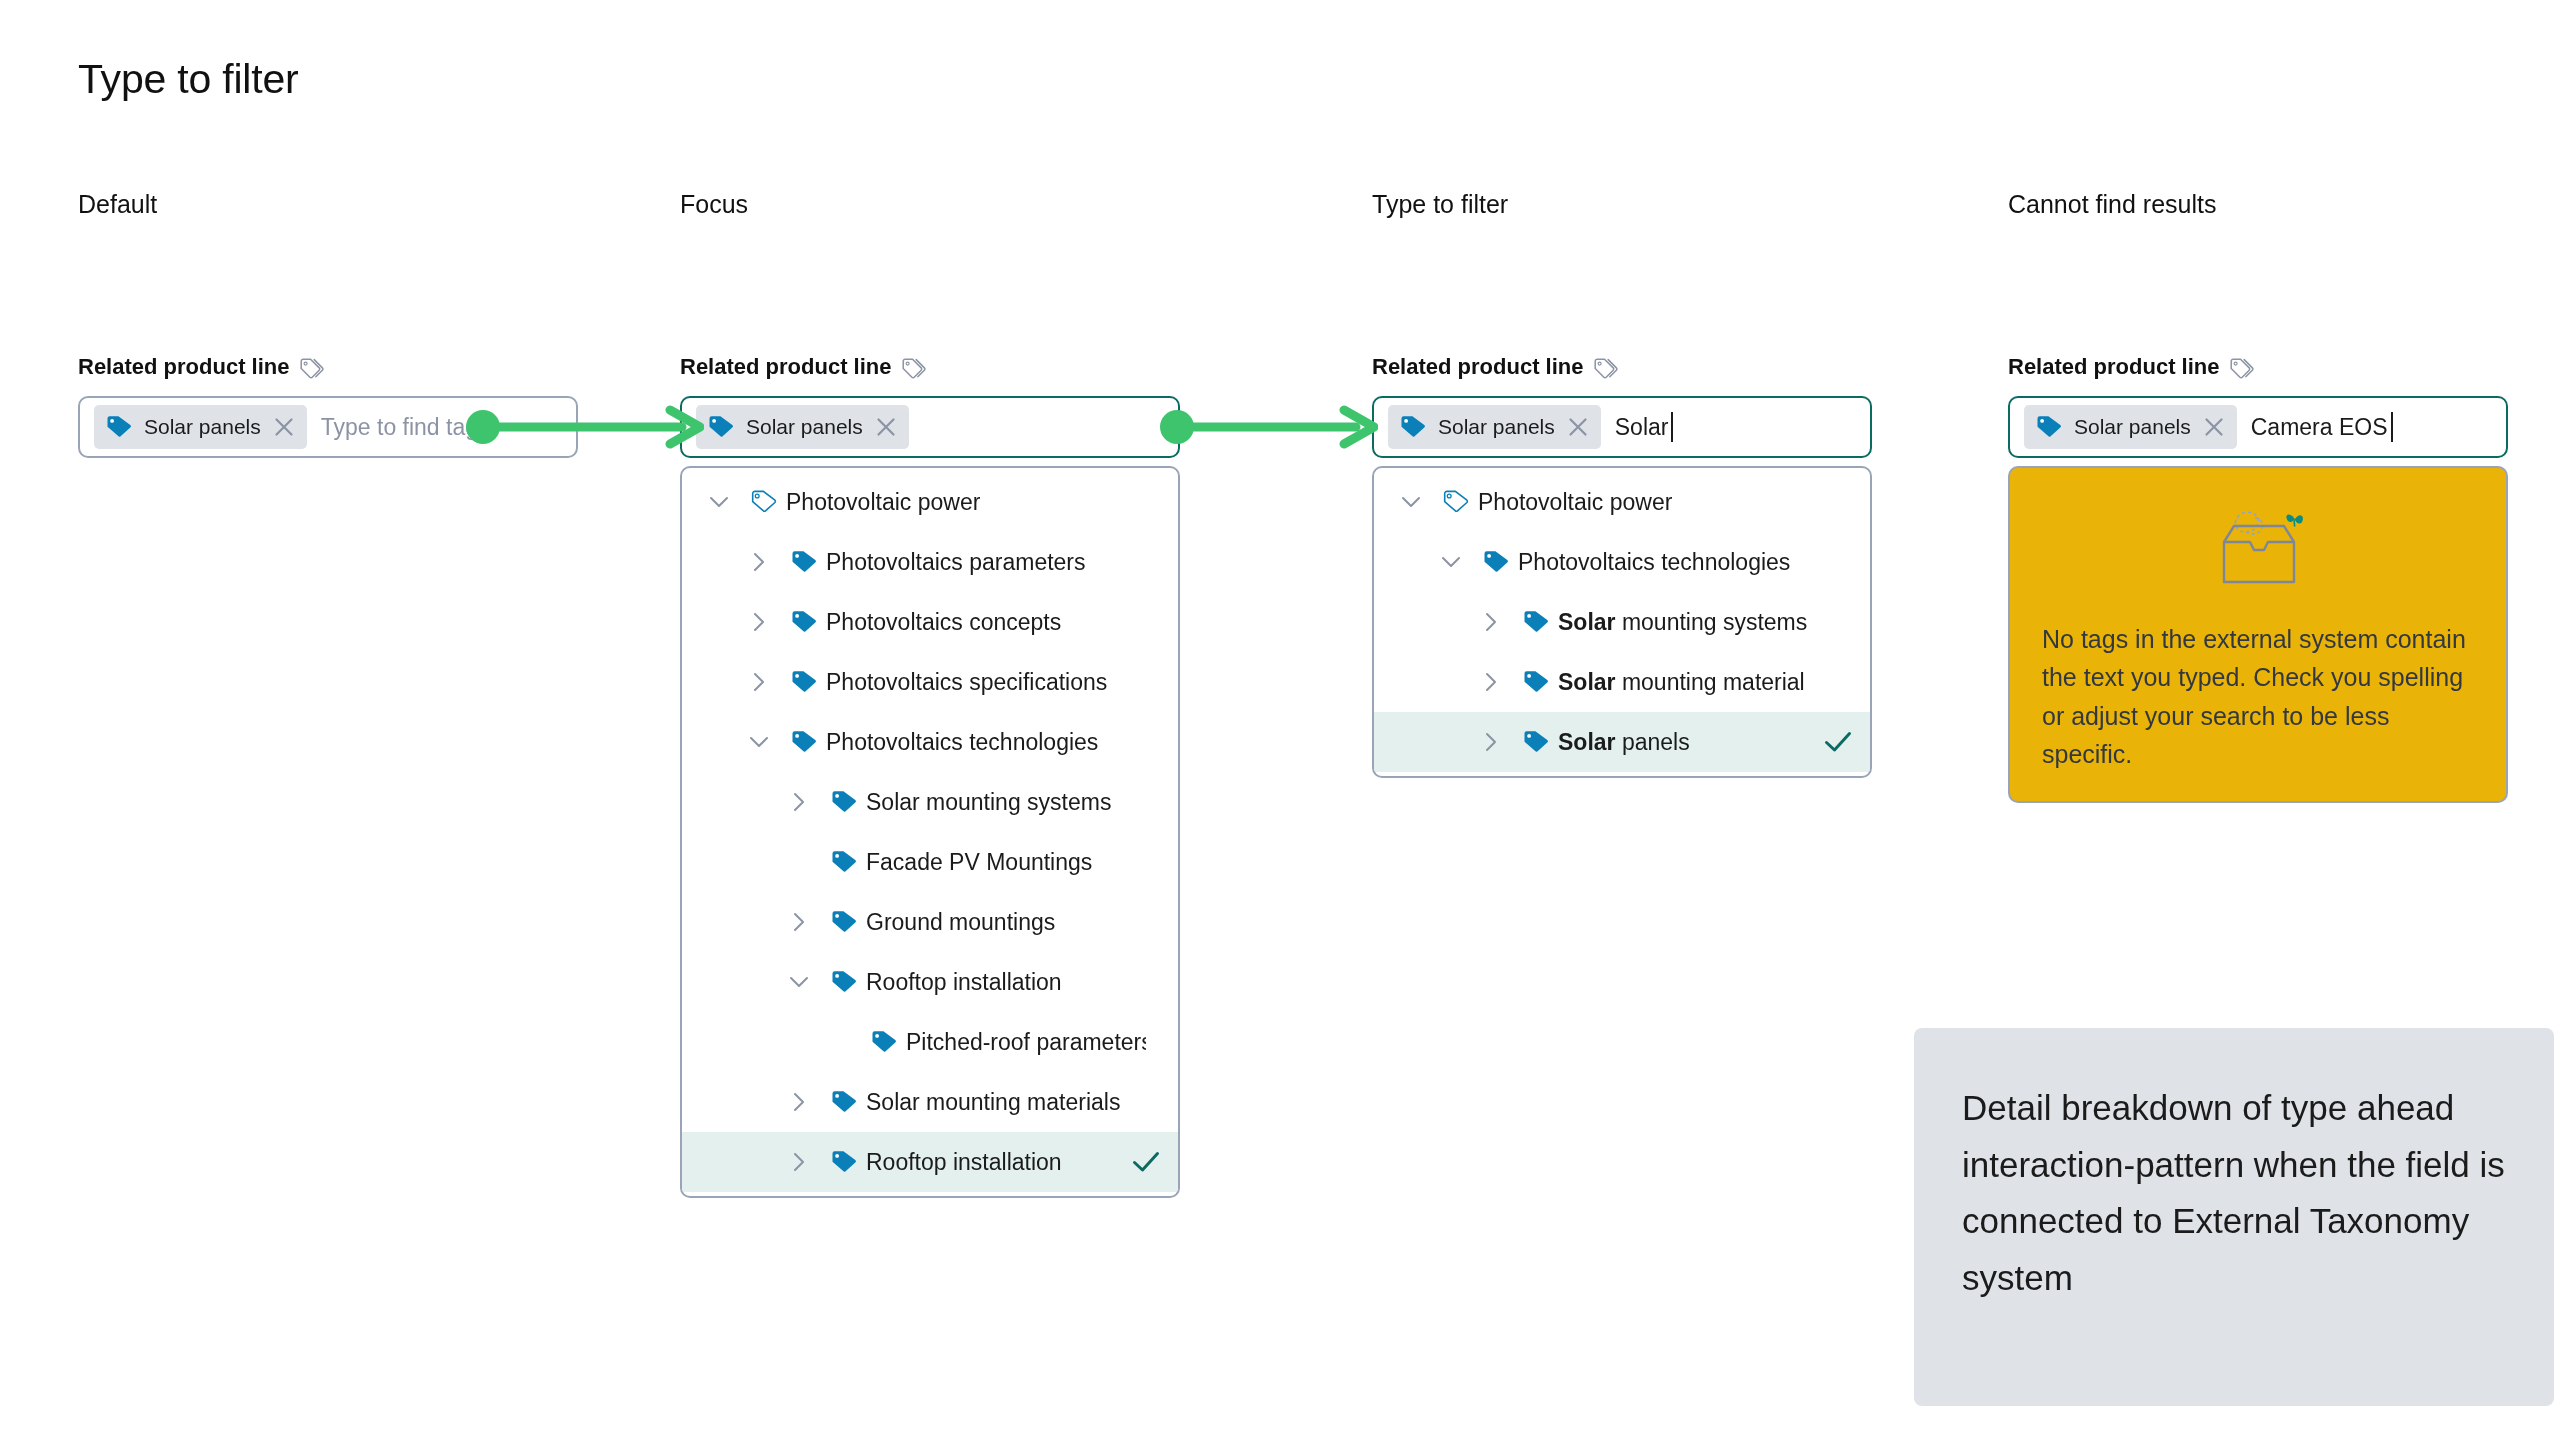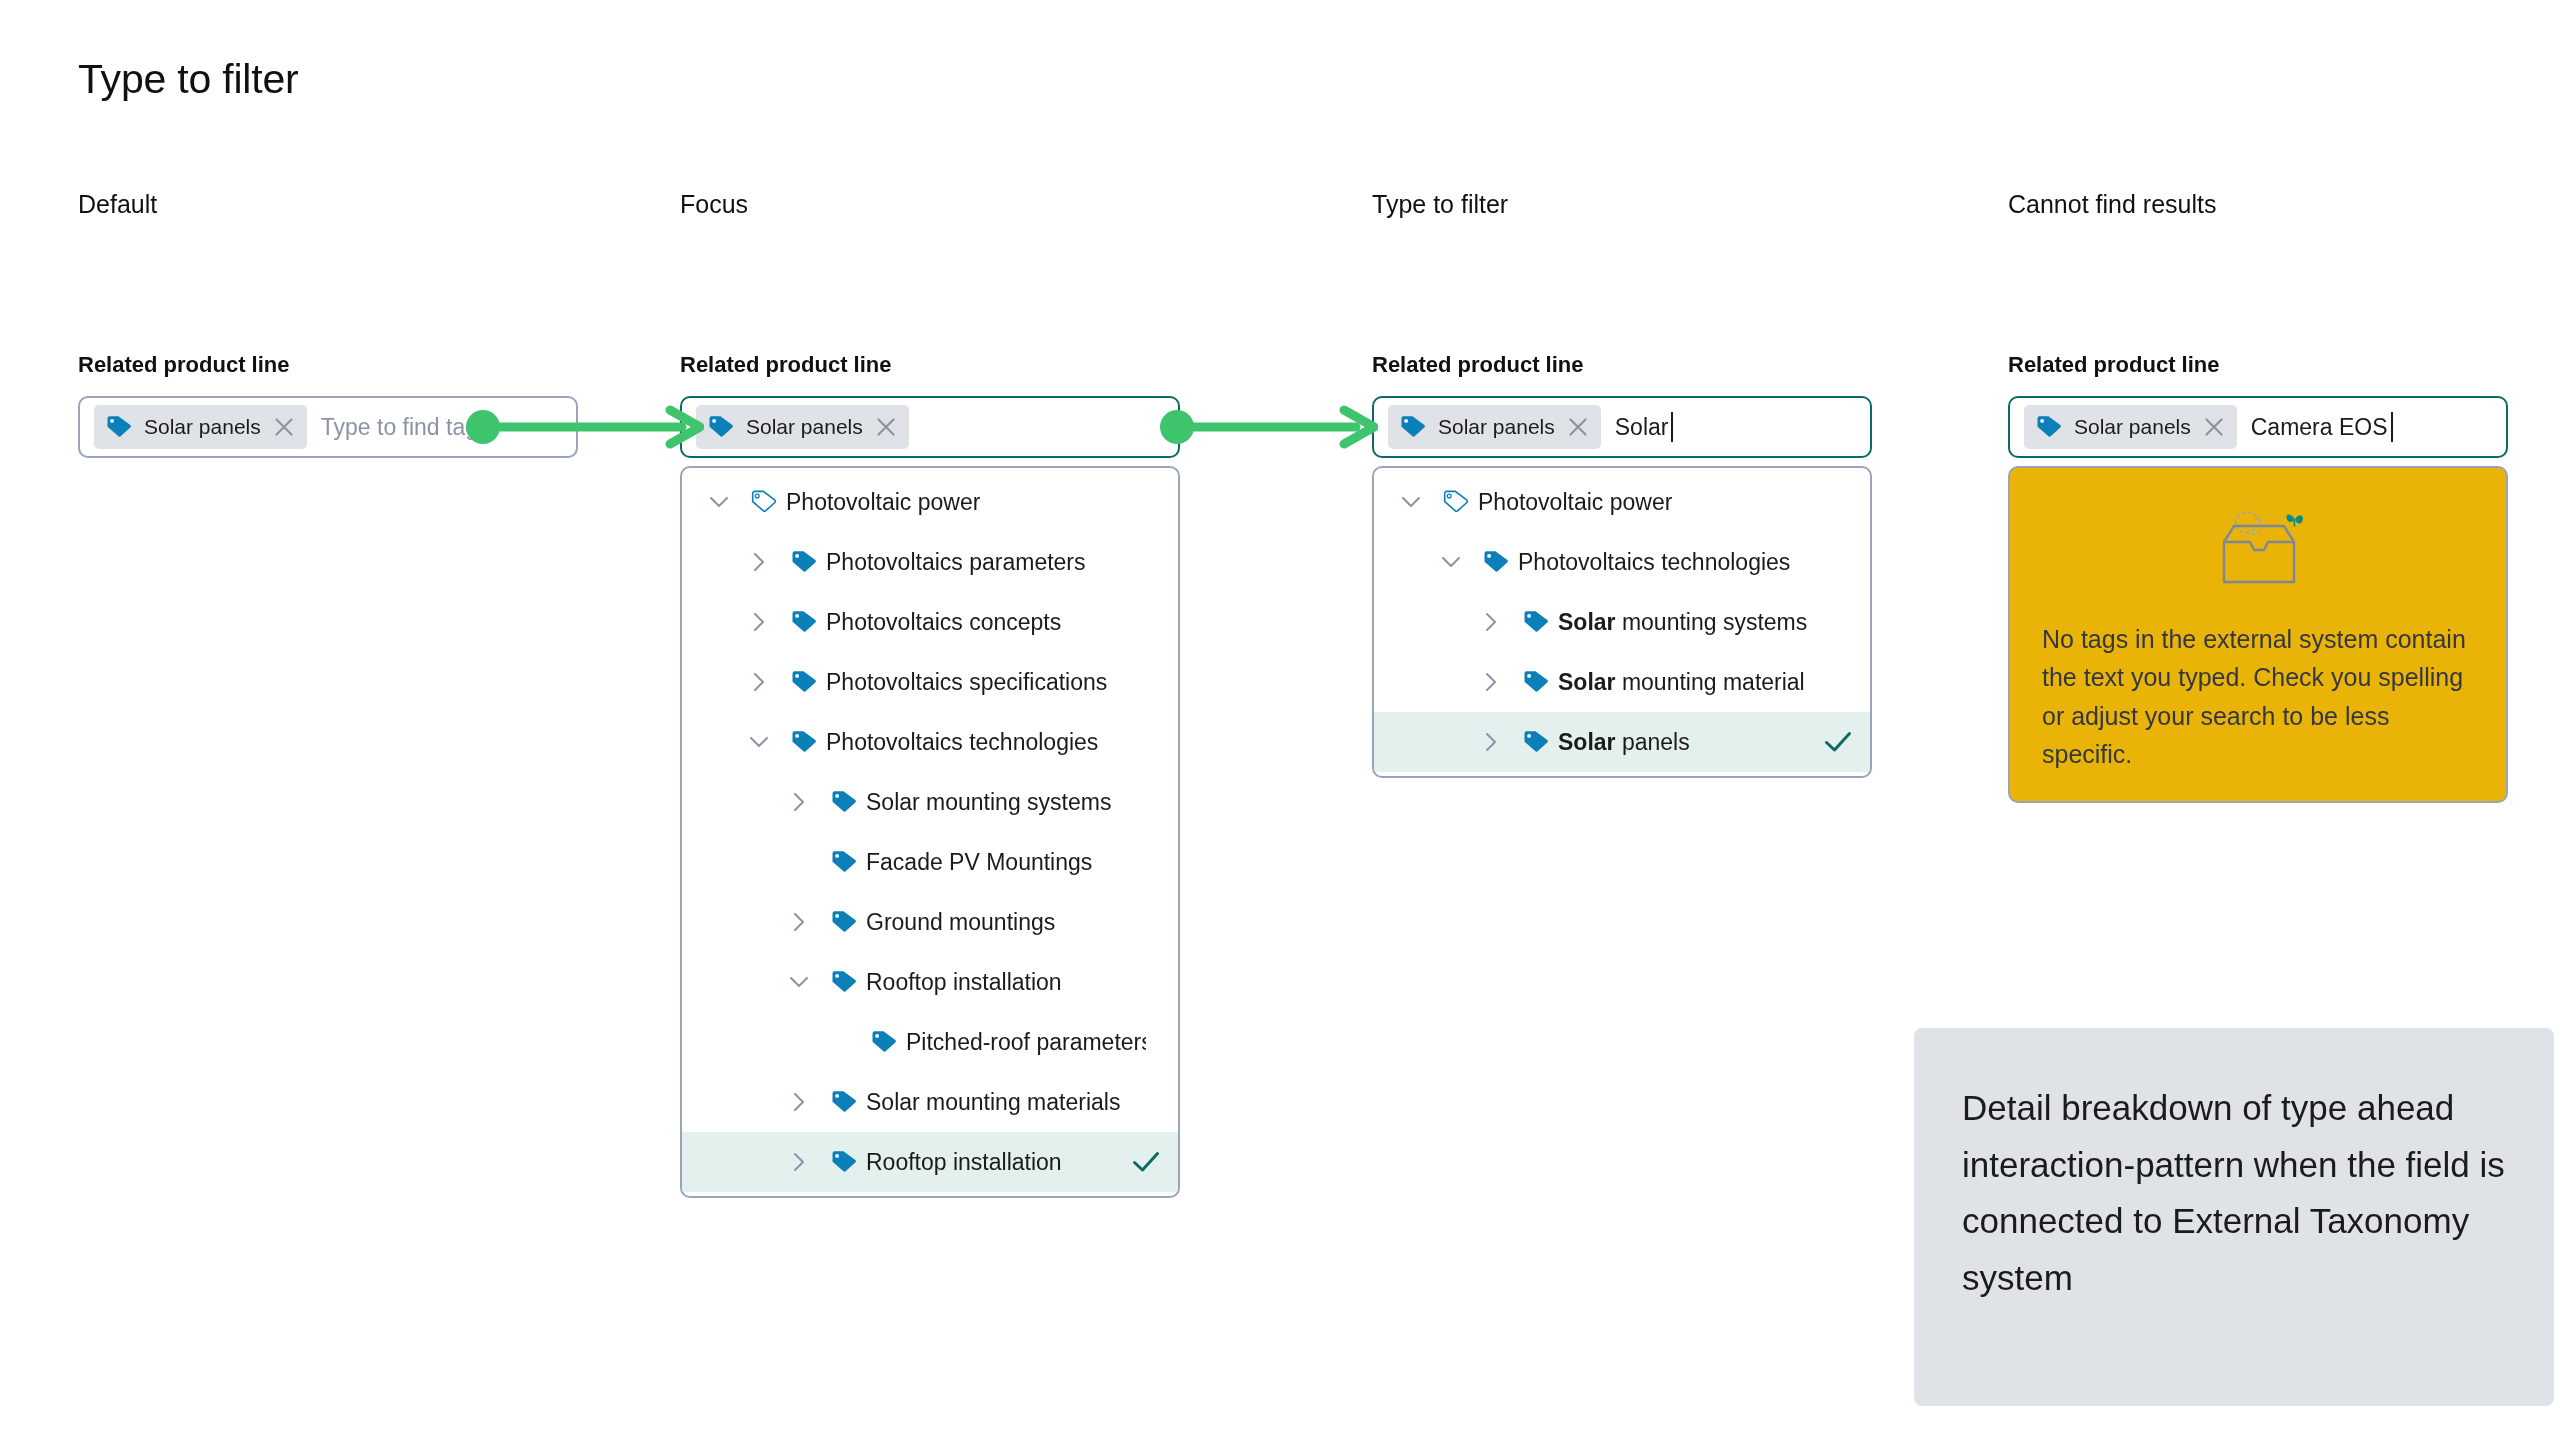--- a/index.html
+++ b/index.html
@@ -38,28 +38,27 @@
     font-weight: 400;
     color: #111111;
     white-space: nowrap;
   }
 
   
   .column { position: absolute; top: 352px; width: 500px; }
 
   .field-label {
     display: flex;
-    align-items: flex-start;
+    align-items: flex-end;
     gap: 11px;
     font-size: 22px;
     font-weight: 700;
     color: #111111;
     margin-bottom: 16px;
     height: 28px;
-    flex-direction: column;
   }
 
   .tags-outline-icon { display:block; }
 
   
   .tag-input {
     position: relative;
     display: flex;
     align-items: center;
     height: 62px;

